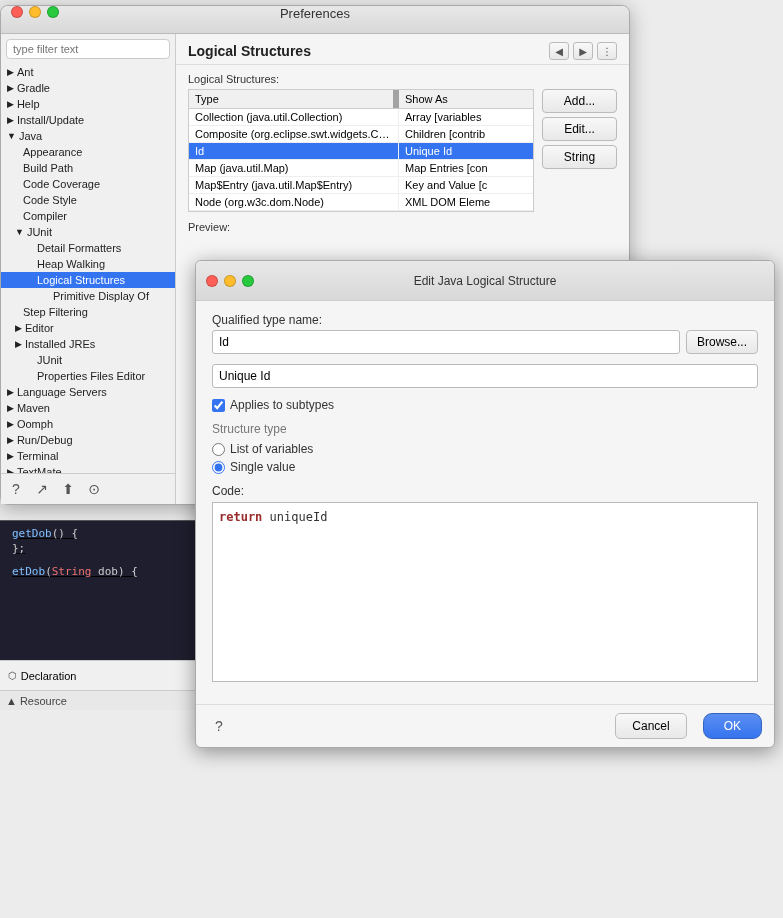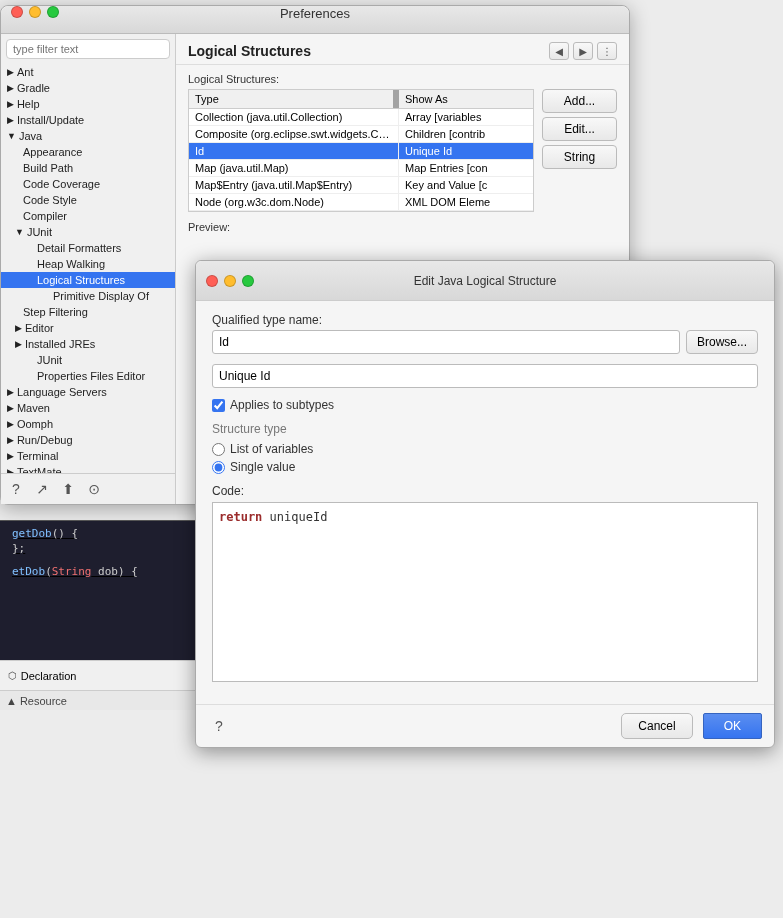--- a/index.html
+++ b/index.html
@@ -432,38 +432,38 @@
       justify-content: space-between;
     }
 
     .footer-left {
       display: flex;
       align-items: center;
     }
 
     .footer-right {
       display: flex;
-      gap: 10px;
+      gap: 16px;
       padding-left: 31px;
     }
 
     .cancel-btn {
       padding: 5px 16px;
       border: 1px solid #bbb;
       background: linear-gradient(to bottom, #f8f8f8, #e8e8e8);
       border-radius: 5px;
       cursor: pointer;
       font-size: 12px;
     }
 
     .ok-btn {
       padding: 5px 20px;
       border: 1px solid #3564c0;
       background: linear-gradient(to bottom, #5b8ef0, #3574f0);
-      border-radius: 2px;
+      border-radius: 9px;
       cursor: pointer;
       font-size: 12px;
       color: white;
       font-weight: 500;
     }
 
     input[type="radio"] {
       width: 13px;
       height: 13px;
     }

